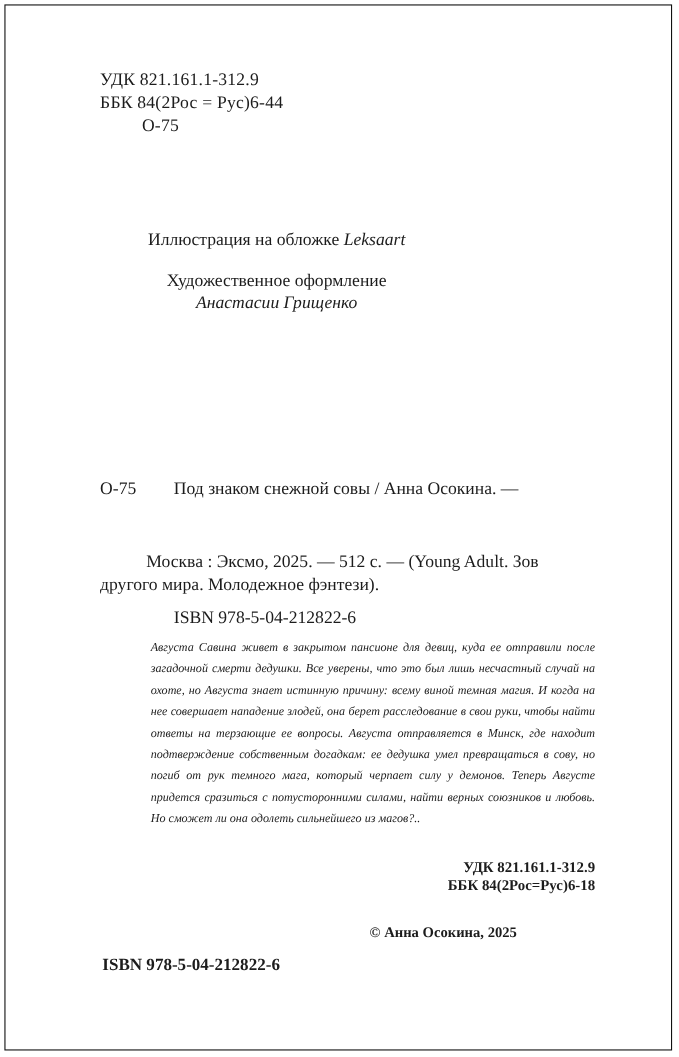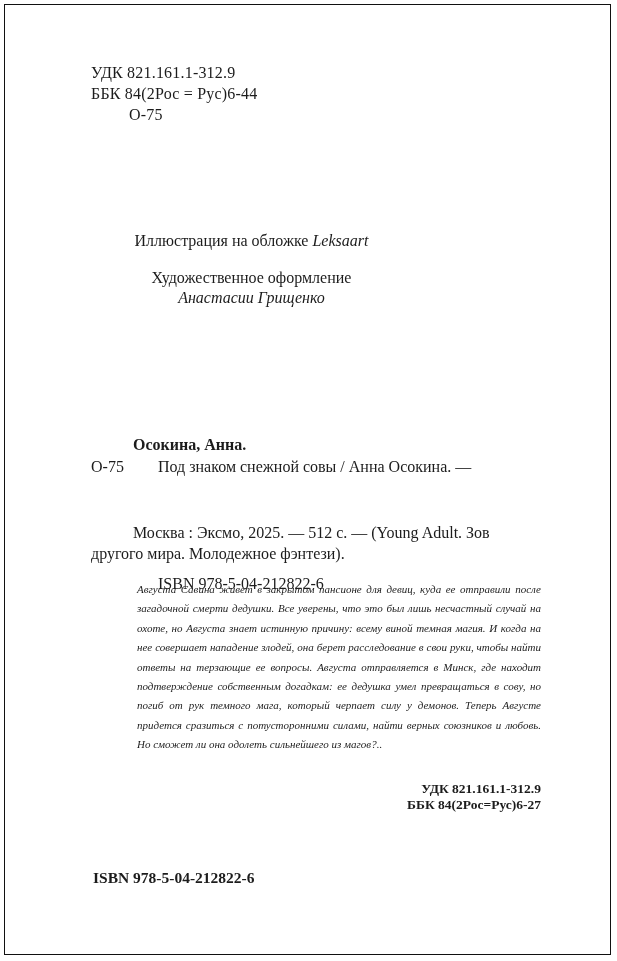--- a/index.html
+++ b/index.html
@@ -32,21 +32,21 @@
     top: 62px;
     left: 91px;
     font-size: 16px;
     line-height: 21px;
     letter-spacing: 0.2px;
   }
   .meta-top .code-line { padding-left: 38px; }
 
   
   .credits {
-    top: 232px;
+    top: 210px;
     left: 0;
     width: 503px;
     text-align: center;
     font-size: 16px;
   }
   .credit-cover { margin-bottom: 19px; }
   .credit-design-title { margin-bottom: 2px; }
   .italic { font-style: italic; }
 
   
@@ -126,33 +126,33 @@
 
 <div class="block credits">
   <div class="credit-cover">
     <span>Иллюстрация на обложке </span><span class="italic">Leksaart</span>
   </div>
   <div class="credit-design-title">Художественное оформление</div>
   <div class="italic">Анастасии Грищенко</div>
 </div>
 
 <div class="block catalog">
-  <div class="author">Осокина, Анна.</div>
   <div class="entry-line1">
     <span class="entry-code">О-75</span>
     <span>Под знаком снежной совы / Анна Осокина. —</span>
   </div>
   <div class="entry-line2">Москва : Эксмо, 2025. — 512 с. — (Young Adult. Зов</div>
   <div class="entry-line3">другого мира. Молодежное фэнтези).</div>
   <div class="isbn-entry">ISBN 978-5-04-212822-6</div>
 </div>
 
 <div class="block annotation">Августа Савина живет в закрытом пансионе для девиц, куда ее отправили после загадочной смерти дедушки. Все уверены, что это был лишь несчастный случай на охоте, но Августа знает истинную причину: всему виной темная магия. И когда на нее совершает нападение злодей, она берет расследование в свои руки, чтобы найти ответы на терзающие ее вопросы. Августа отправляется в Минск, где находит подтверждение собственным догадкам: ее дедушка умел превращаться в сову, но погиб от рук темного мага, который черпает силу у демонов. Теперь Августе придется сразиться с потусторонними силами, найти верных союзников и любовь. Но сможет ли она одолеть сильнейшего из магов?..</div>
 
 <div class="block meta-bottom">
   <div>УДК 821.161.1-312.9</div>
-  <div>ББК 84(2Рос=Рус)6-27</div>
+  <div>ББК 84(2Рос=Рус)6-18</div>
 </div>
 
 <div class="block footer-isbn">ISBN 978-5-04-212822-6</div>
 
 <div class="block copyrights">
+  <div>© Анна Осокина, 2025</div>
 </div>
 
 </body></html>

